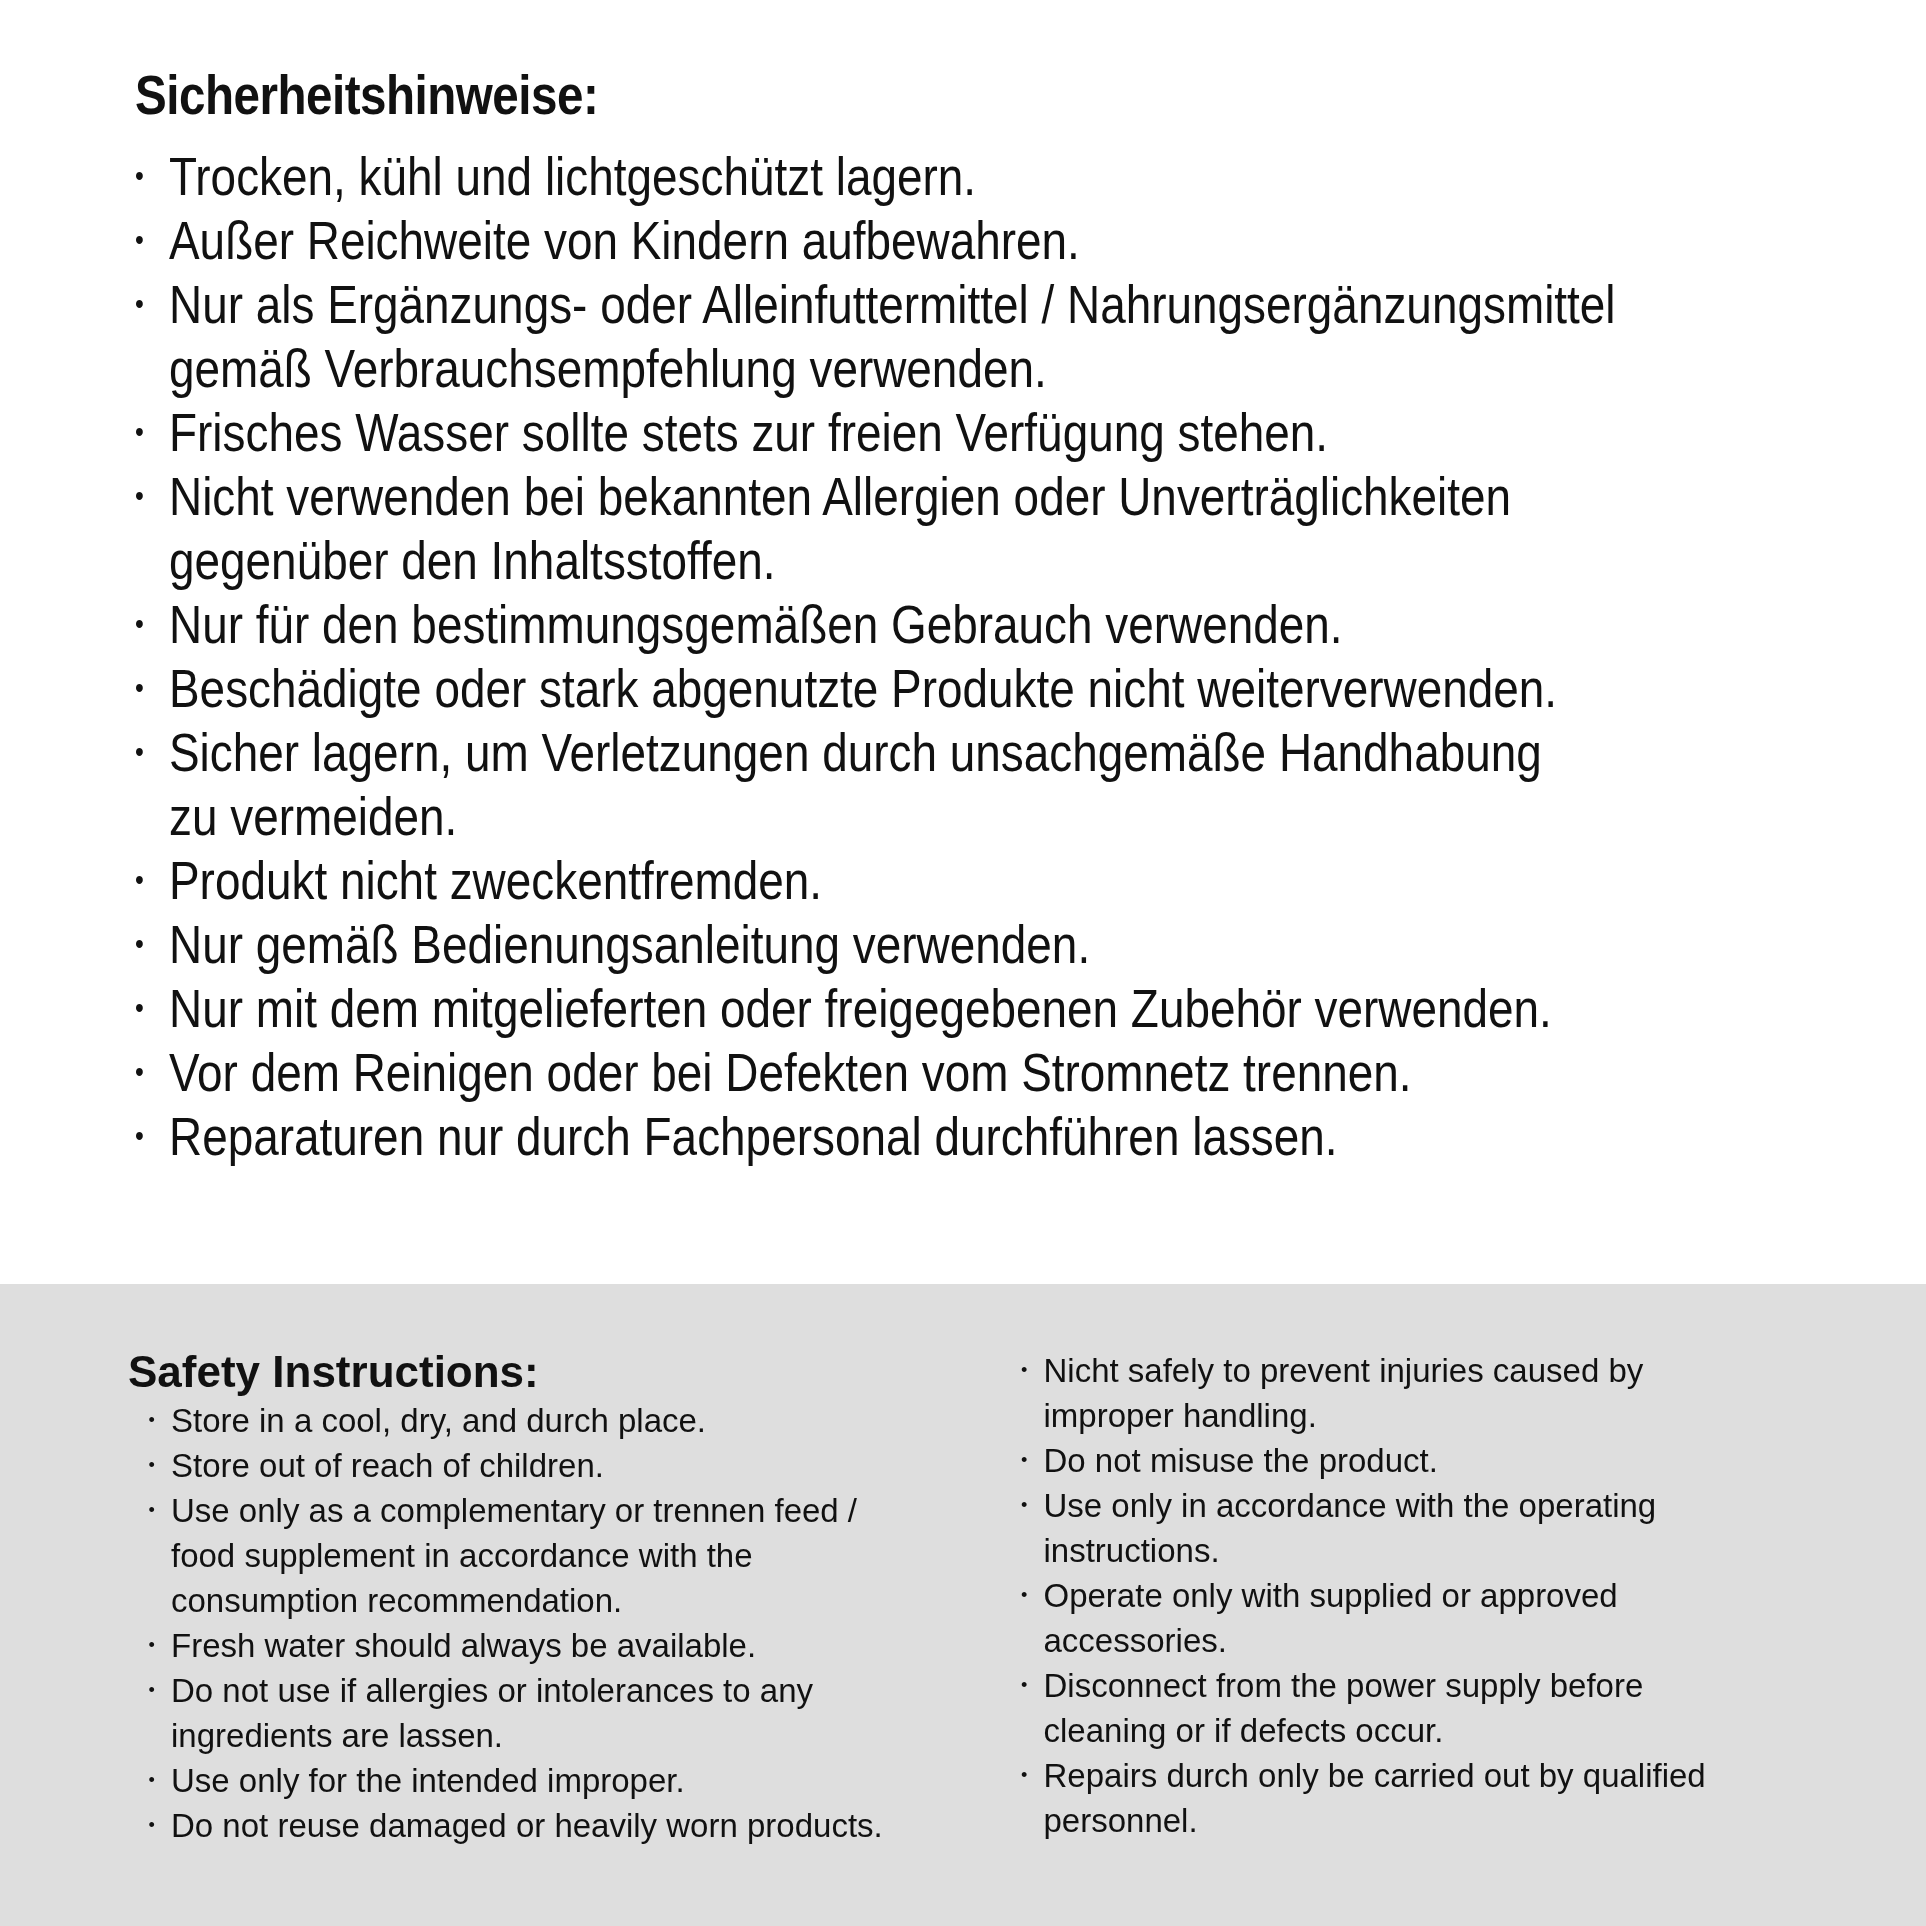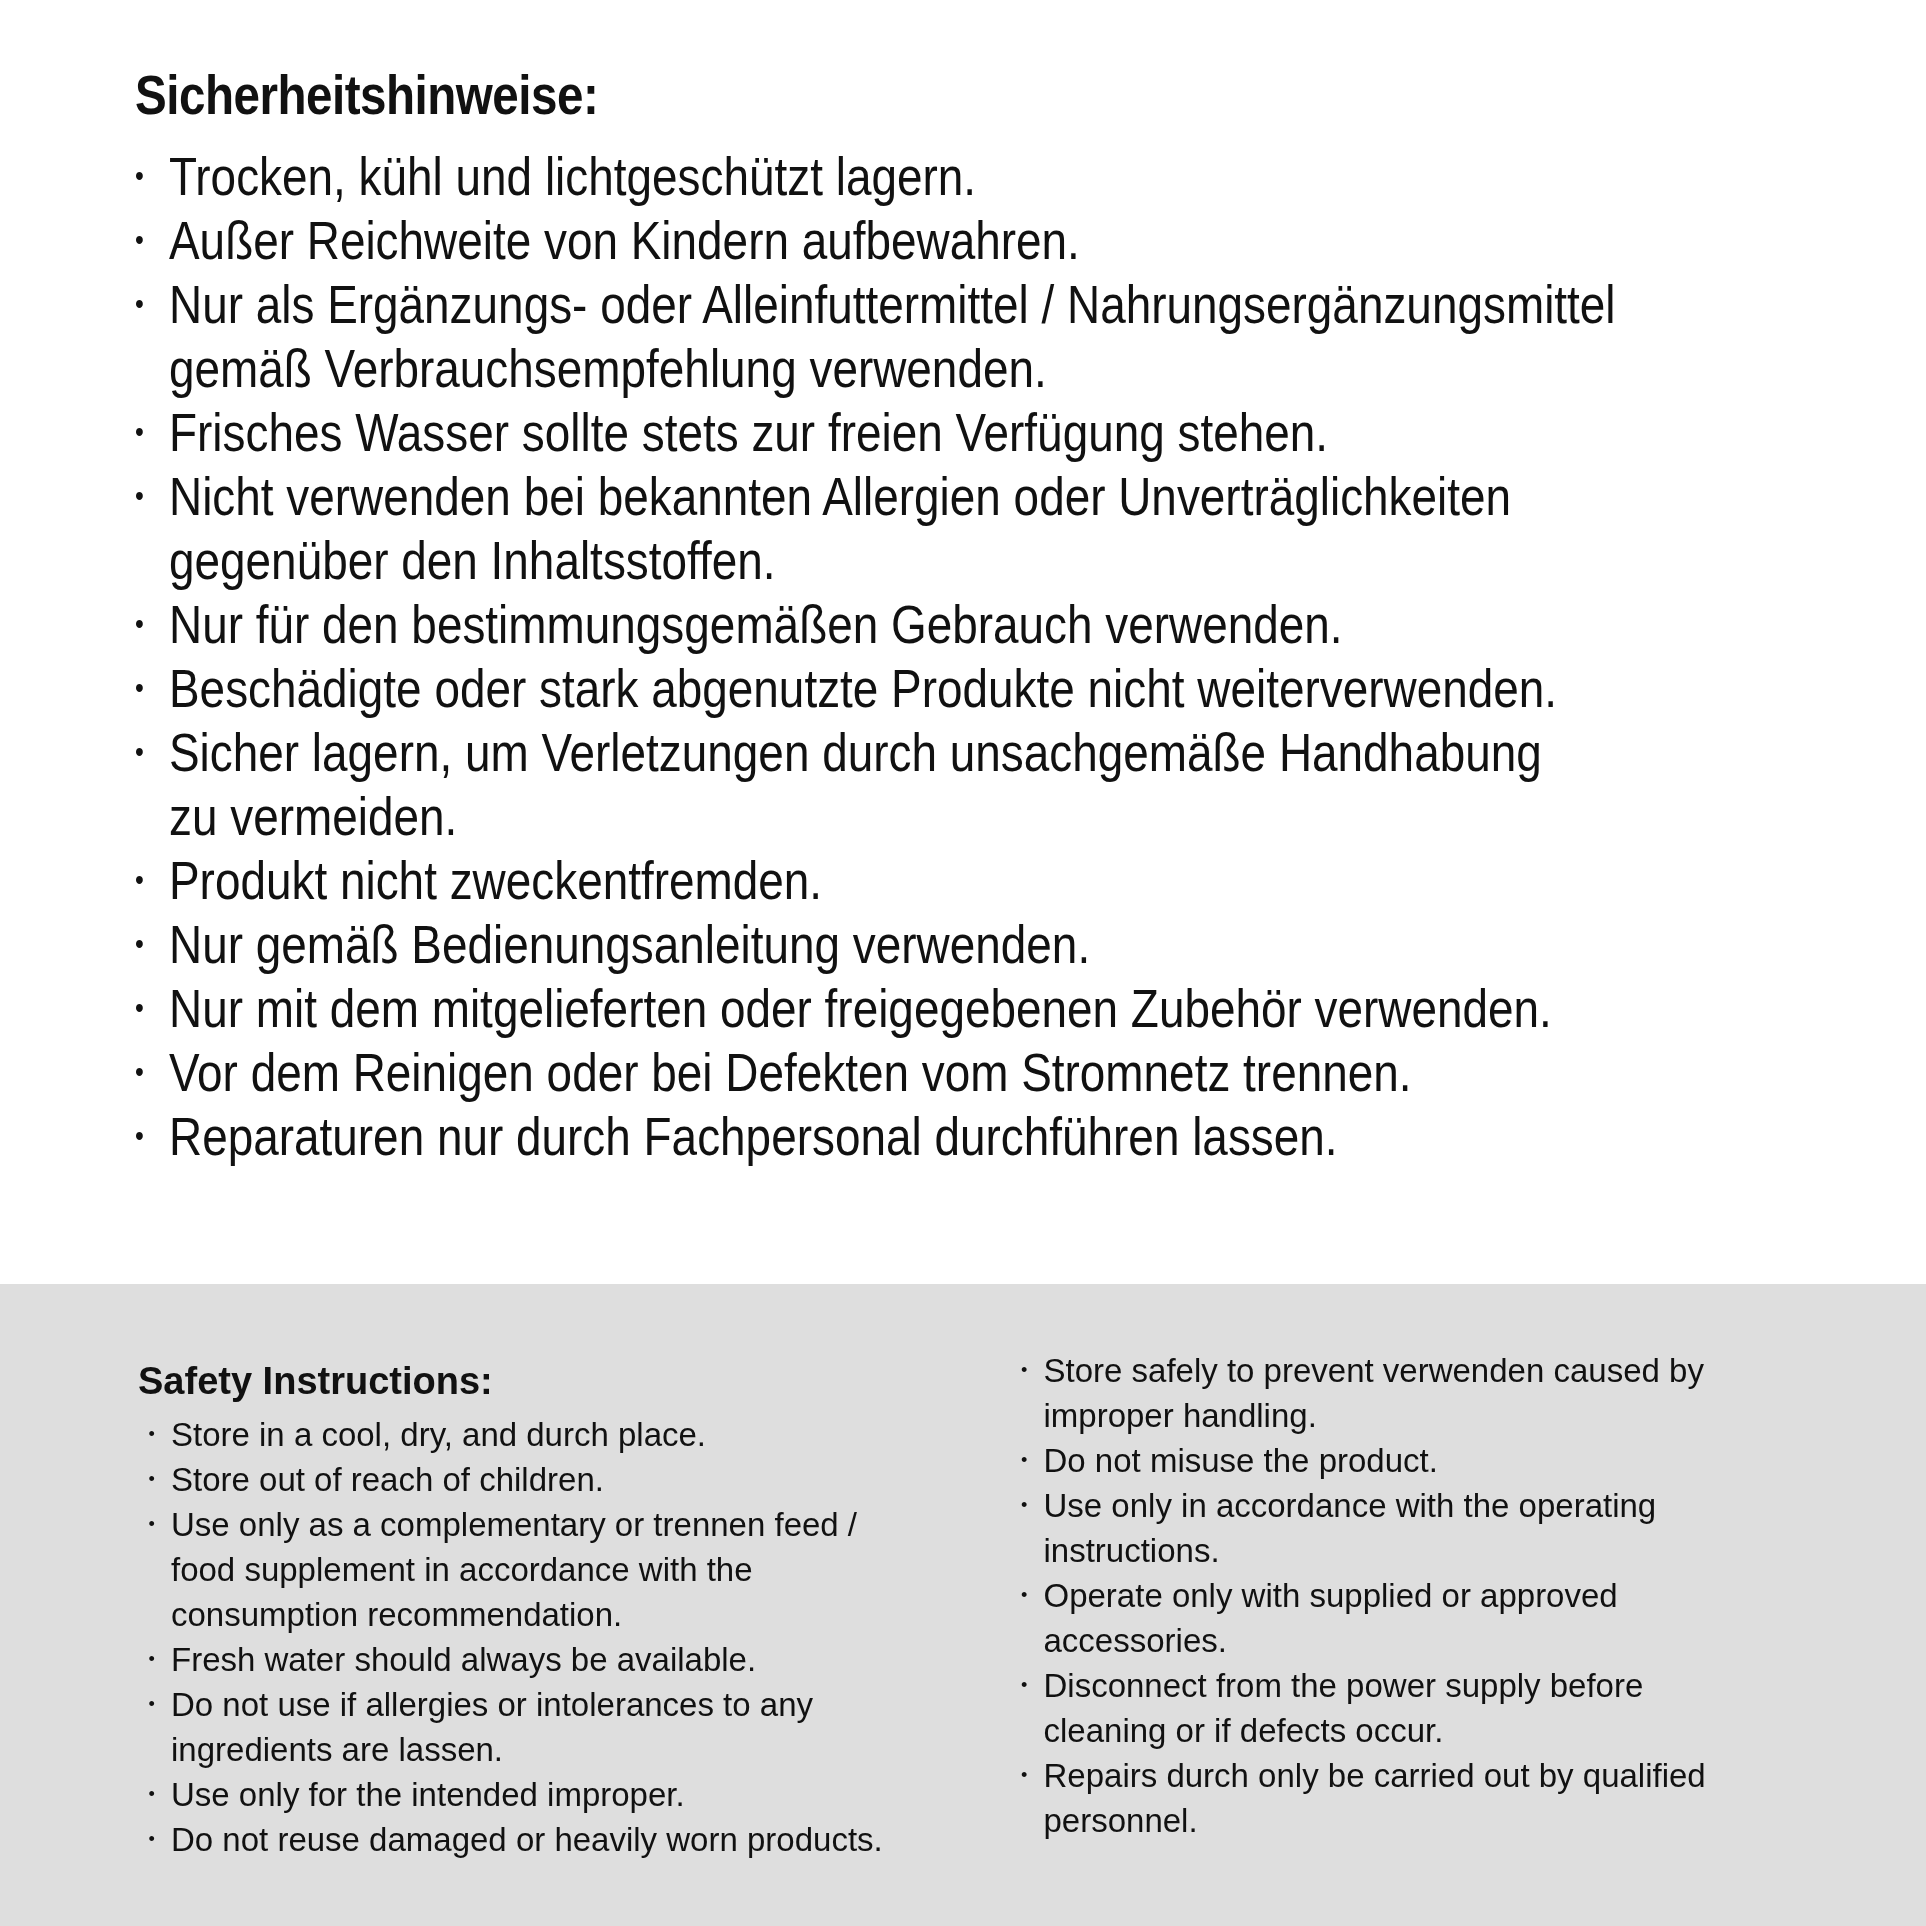--- a/index.html
+++ b/index.html
@@ -77,22 +77,22 @@
     left: 128px;
     top: 67px;
     width: 867px;
   }
   .col-right {
     left: 1021px;
     top: 64px;
     width: 886px;
   }
   .col-left h2 {
-    margin: 10px;
-    font-size: 38px;
+    margin: 0;
+    font-size: 44px;
     line-height: 41px;
     font-weight: bold;
   }
   .en-list {
     font-size: 33px;
     line-height: 45px;
   }
   .col-left .en-list {
     margin-top: 5.8px;
     padding-left: 20.5px;
@@ -223,21 +223,21 @@
             <span class="bullet">•</span>
             <span class="text">Do not reuse damaged or heavily worn products.</span>
           </li>
         </ul>
     </div>
     <div class="col col-right">
       <ul class="list en-list">
 
           <li class="item">
             <span class="bullet">•</span>
-            <span class="text">Store safely to prevent verwenden caused by
+            <span class="text">Nicht safely to prevent injuries caused by
 improper handling.</span>
           </li>
 
           <li class="item">
             <span class="bullet">•</span>
             <span class="text">Do not misuse the product.</span>
           </li>
 
           <li class="item">
             <span class="bullet">•</span>

